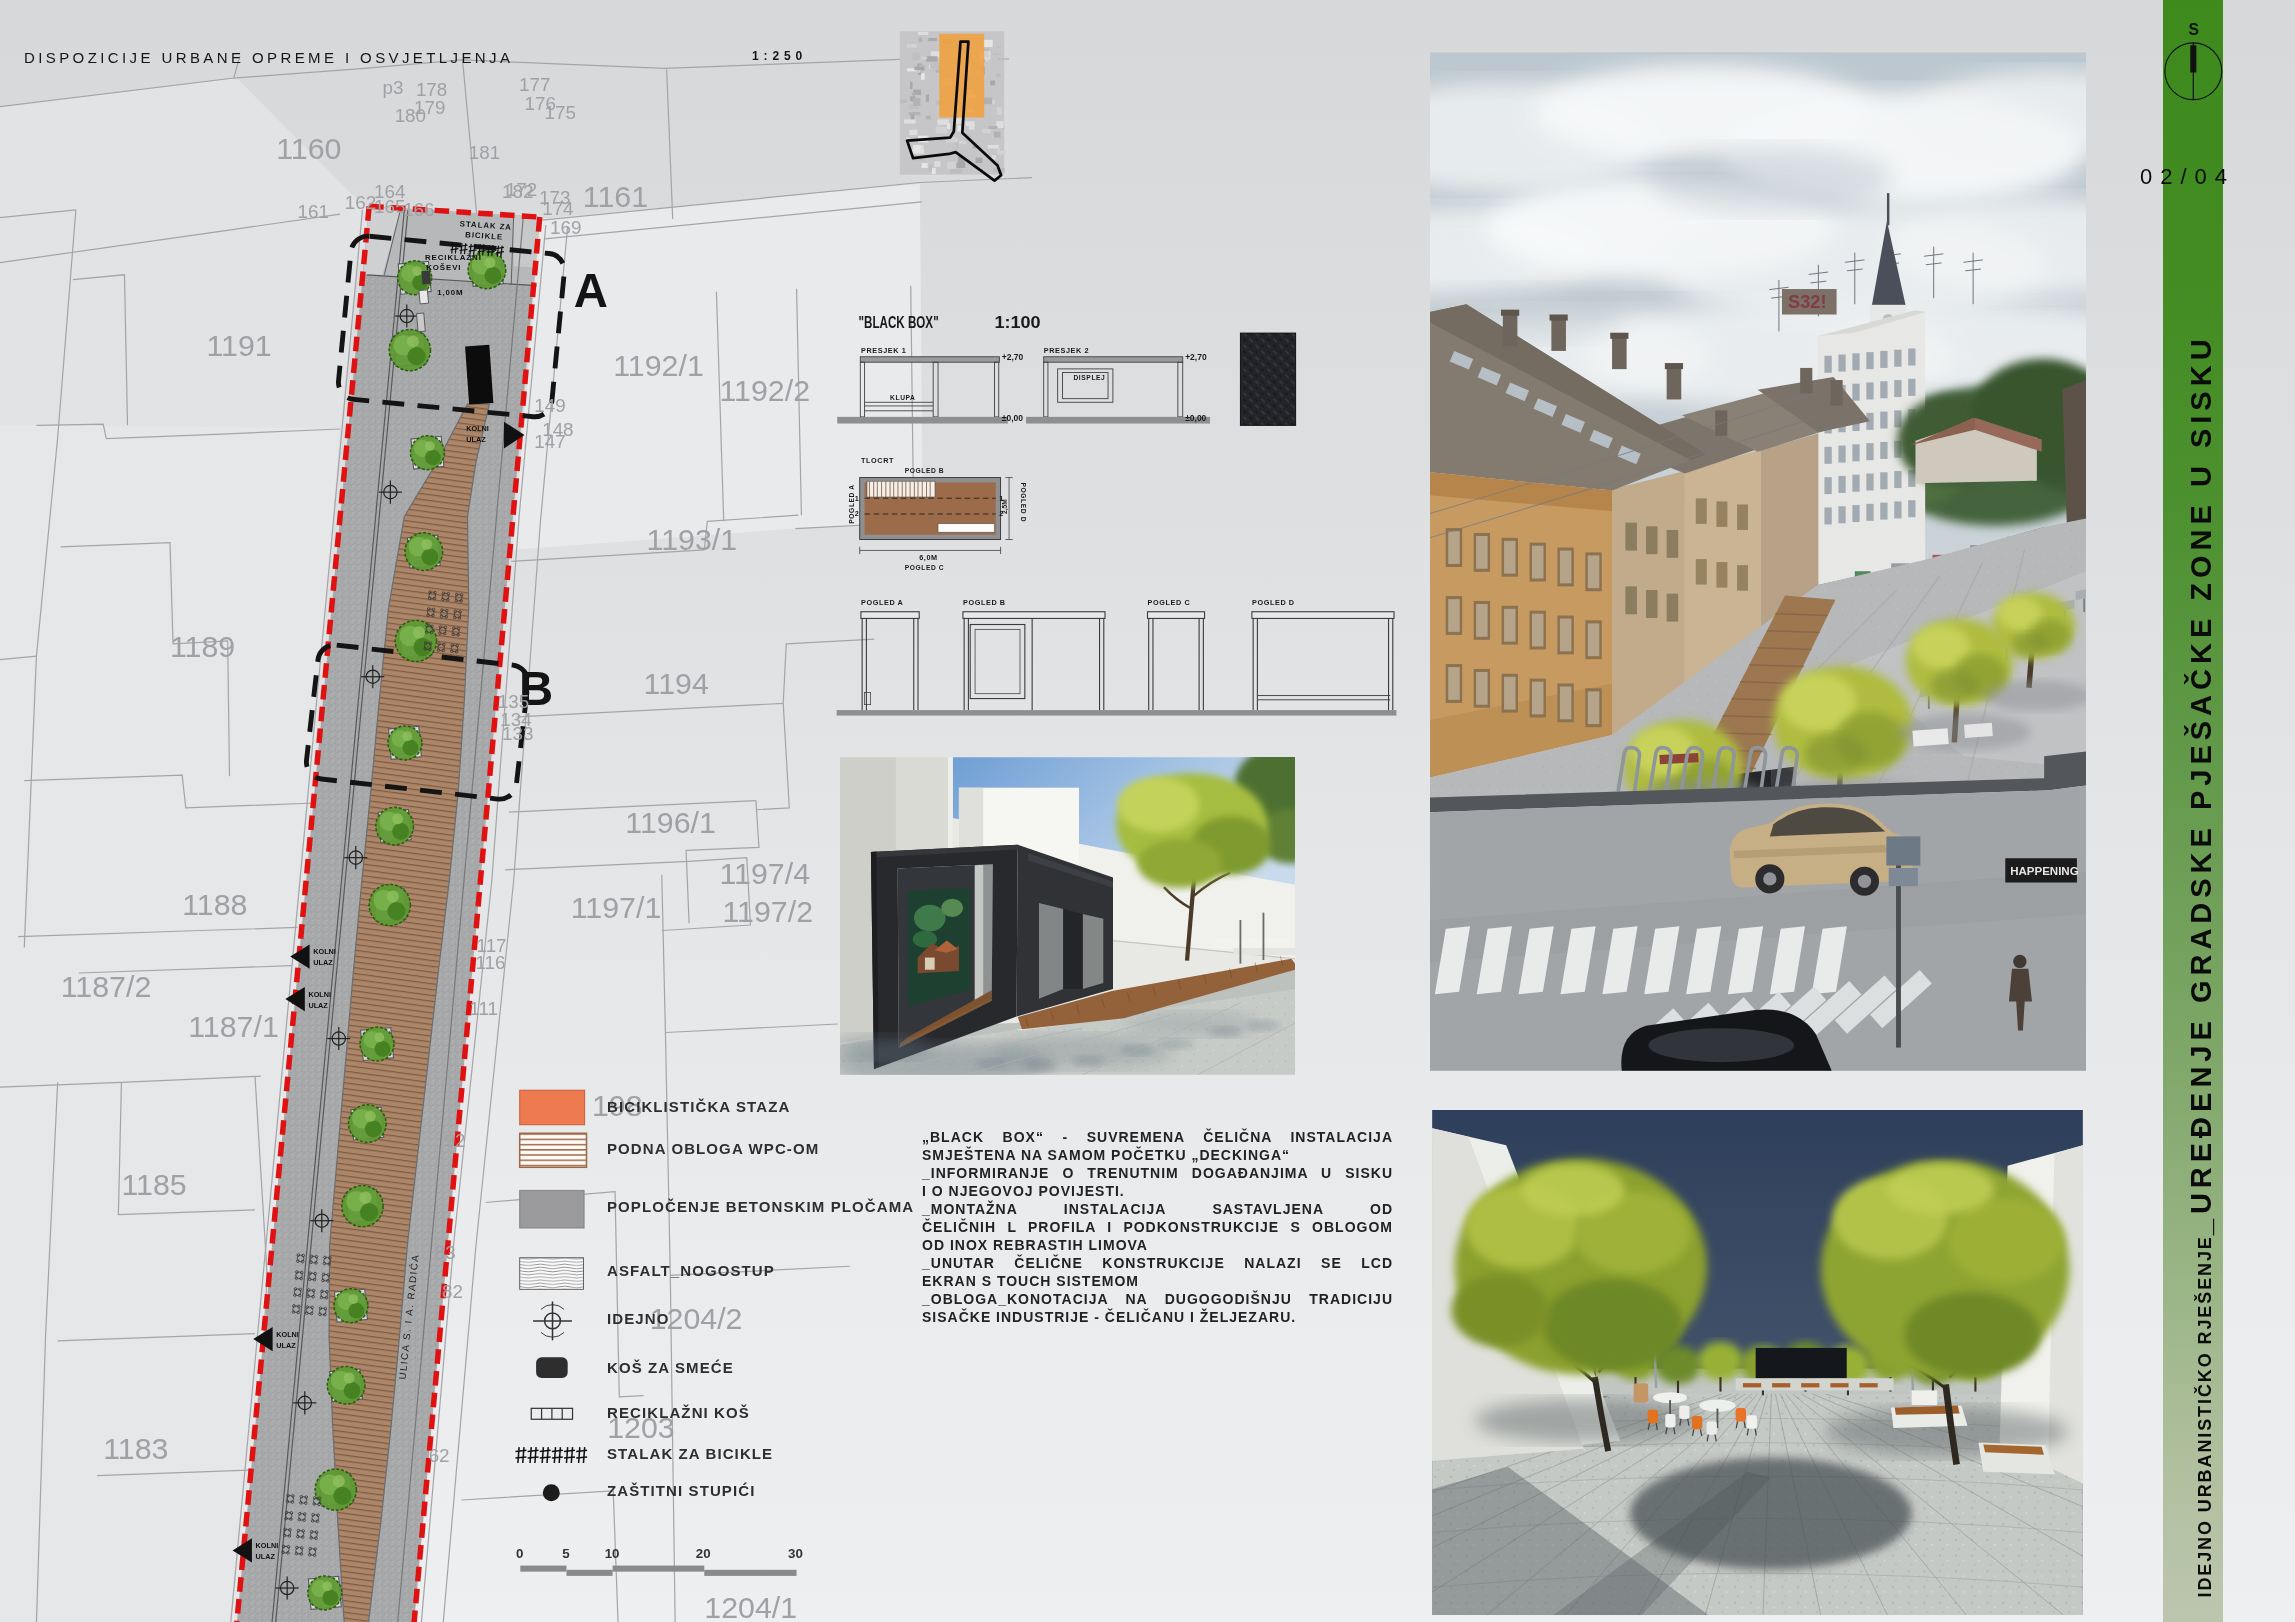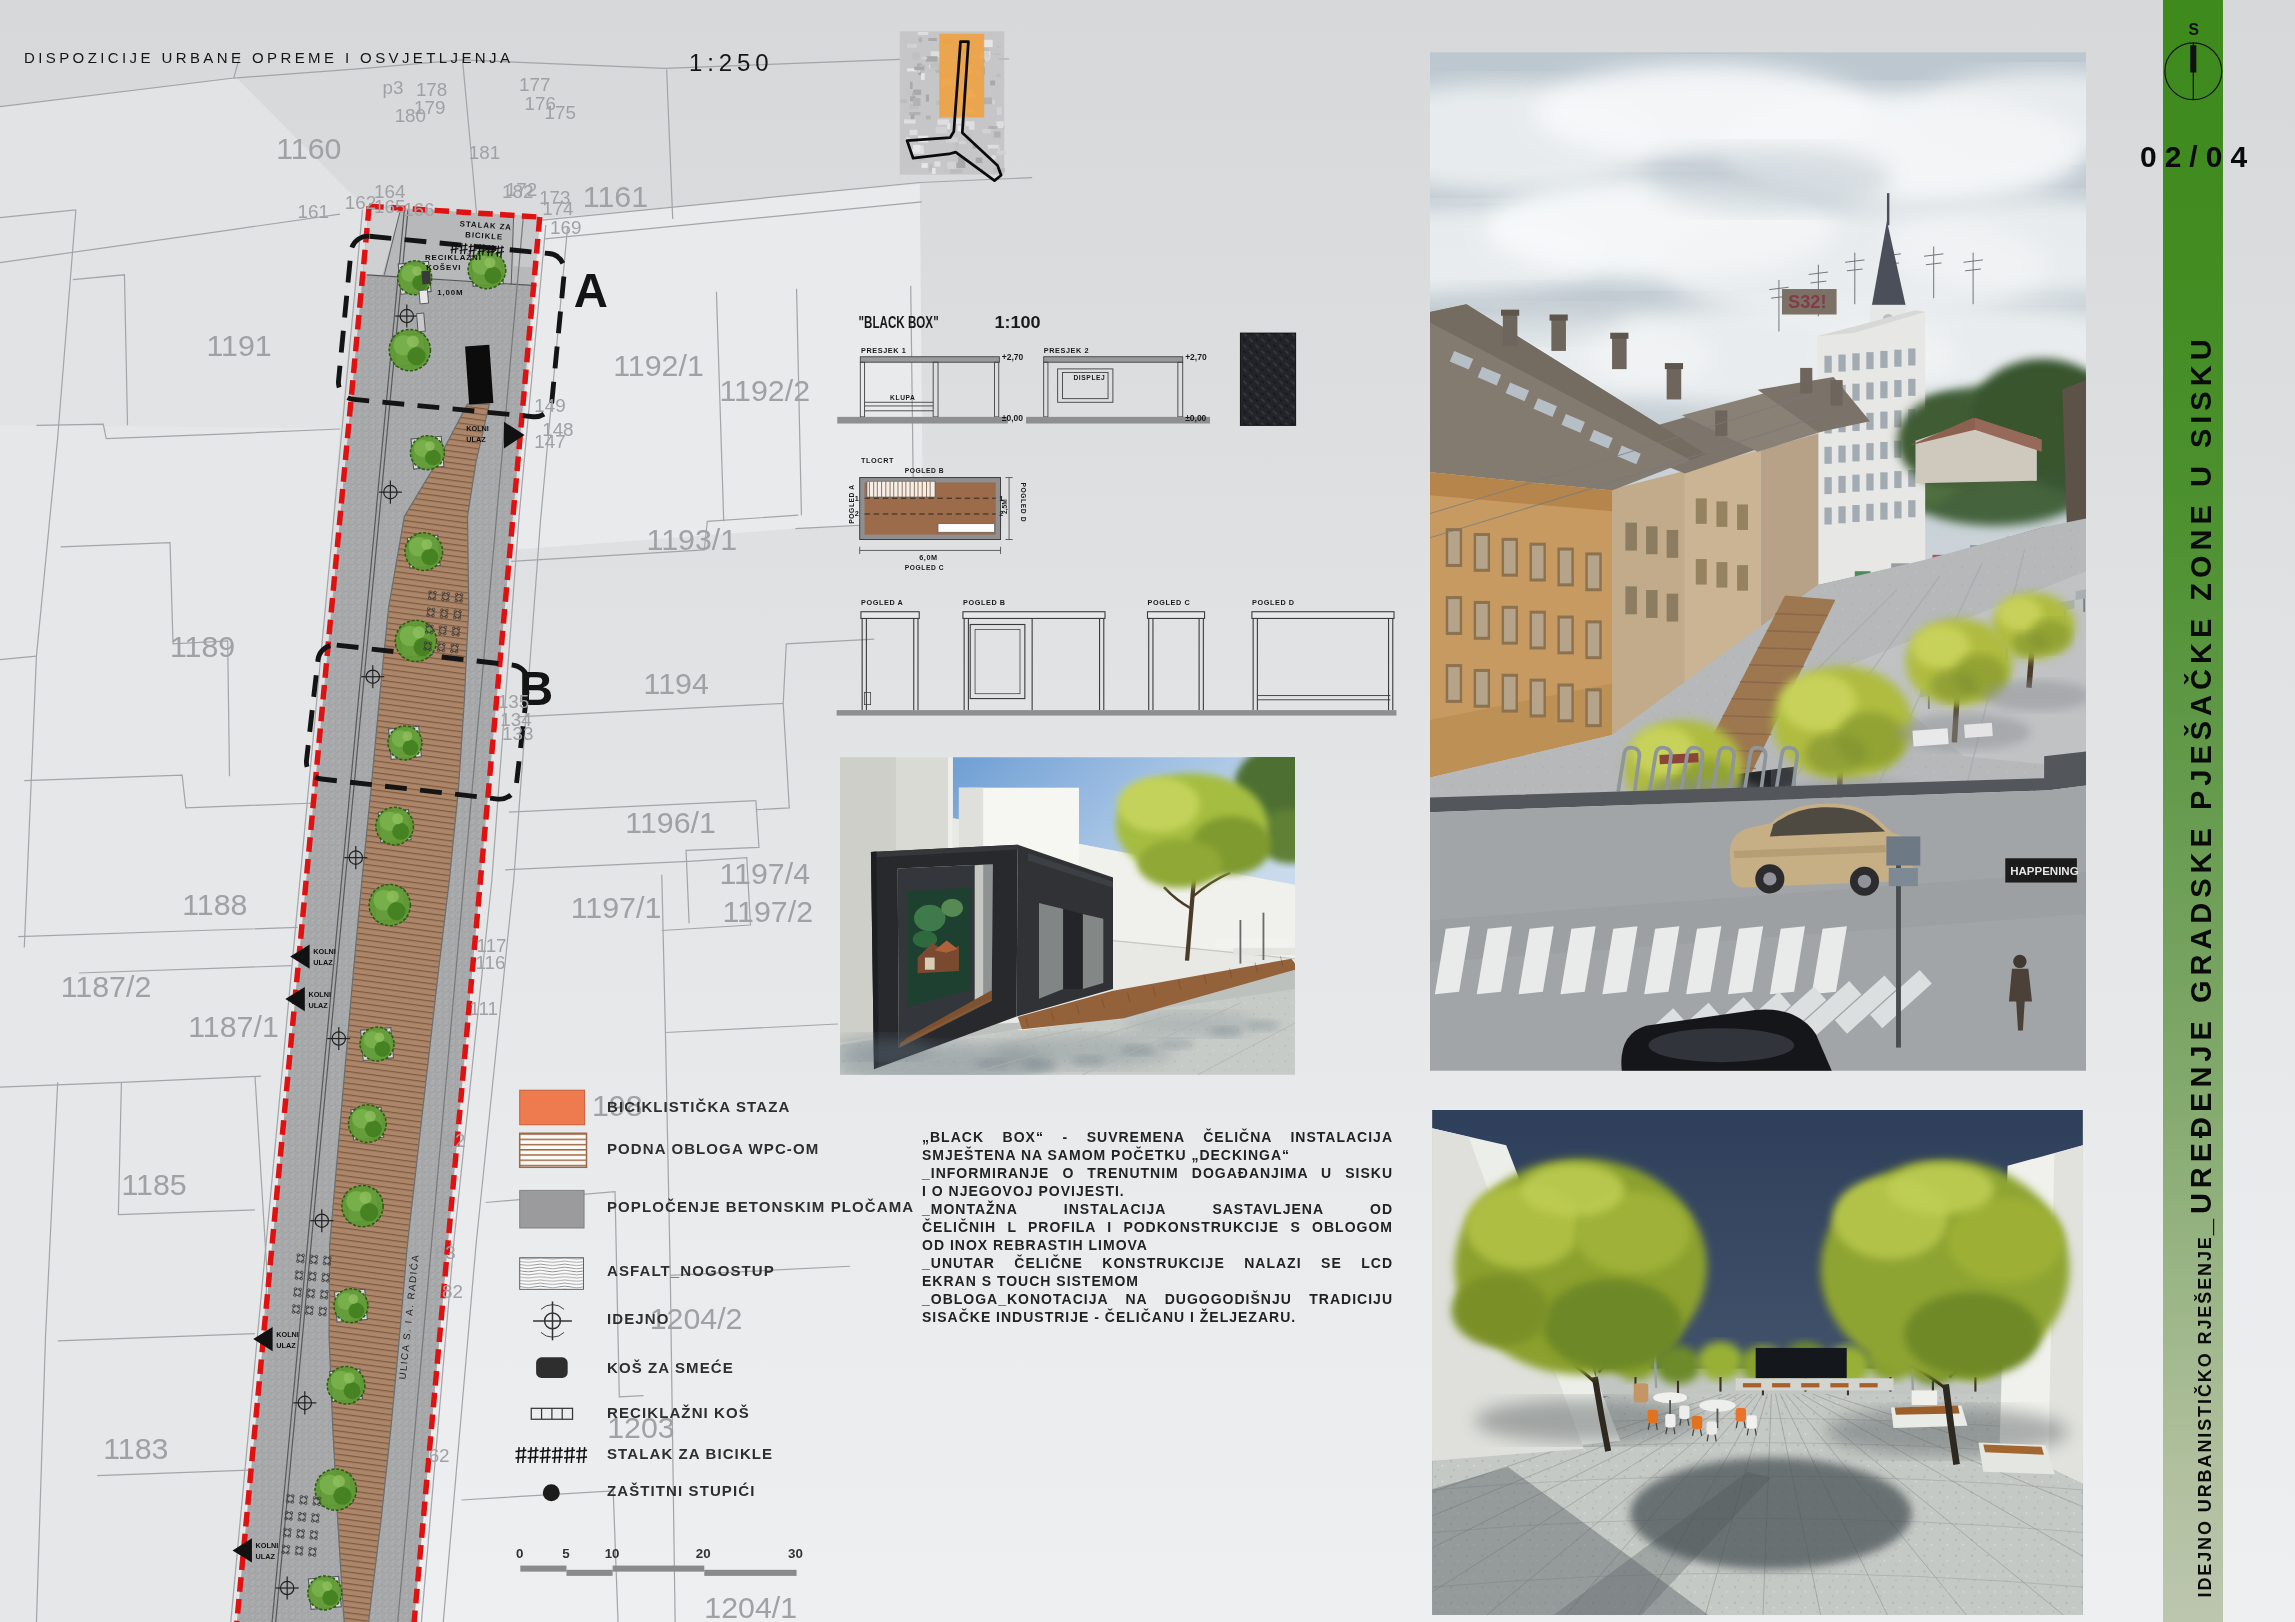--- a/index.html
+++ b/index.html
@@ -1,26 +1,26 @@
 <!DOCTYPE html>
 <html style="font-size:9.7px"><head><meta charset="utf-8">
 <style>
 html,body{margin:0;padding:0;background:#d9dadc;}
 #page{position:relative;width:2295px;height:1623px;overflow:hidden;
 background:linear-gradient(180deg,#d7d8da 0%,#dcddde 22%,#e3e4e6 48%,#eaebed 75%,#eeeff1 100%);
 font-family:"Liberation Sans",sans-serif;}
 .abs{position:absolute;}
 #title{left:24px;top:24px;color:#161616;font-weight:bold;font-size:19px;letter-spacing:2.1px;line-height:25px;white-space:nowrap;}
 #title2{left:24px;top:49px;color:#161616;font-weight:normal;font-size:15px;letter-spacing:3.4px;white-space:nowrap;}
-#scale250{left:689px;top:49px;color:#161616;font-weight:normal;font-size:24px;letter-spacing:4.9px;}
+#scale250{left:752px;top:49px;color:#161616;font-weight:bold;font-size:12px;letter-spacing:4.9px;}
 .leglab{color:#2e2e2e;font-weight:bold;font-size:15px;letter-spacing:1.1px;white-space:nowrap;}
 #txtblk{left:922px;top:1128px;width:471px;color:#222;font-weight:bold;font-size:14px;letter-spacing:1px;line-height:18px;}
 #txtblk .j{text-align:justify;text-align-last:justify;}
 #greenbar{left:2163px;top:0;width:60px;height:1623px;background:linear-gradient(180deg,#3e8a1d 0%,#428c21 16%,#4d9130 32%,#649a4c 48%,#7da667 64%,#9ab586 79%,#b0bf9d 90%,#bcc6af 100%);}
-#pagenum{left:2140px;top:140px;color:#0b0b0b;font-weight:bold;font-size:30px;letter-spacing:8px;}
+#pagenum{left:2140px;top:164px;color:#0b0b0b;font-weight:normal;font-size:22px;letter-spacing:8px;}
 #vtext1{left:2185px;top:0px;width:1623px;padding-left:25.5px;box-sizing:border-box;transform-origin:0 0;transform:rotate(-90deg) translateX(-1623px);color:#0b0b0b;font-weight:bold;white-space:nowrap;}
 </style></head>
 <body>
 <div id="page">
 
 <svg class="abs" style="left:0;top:0" width="2295" height="1623" viewBox="0 0 3780 2672">
 <defs>
 <pattern id="speck" width="11" height="11" patternUnits="userSpaceOnUse">
  <rect width="11" height="11" fill="#a8a9ab"></rect>
  <circle cx="2" cy="3" r="1" fill="#949597"></circle>

